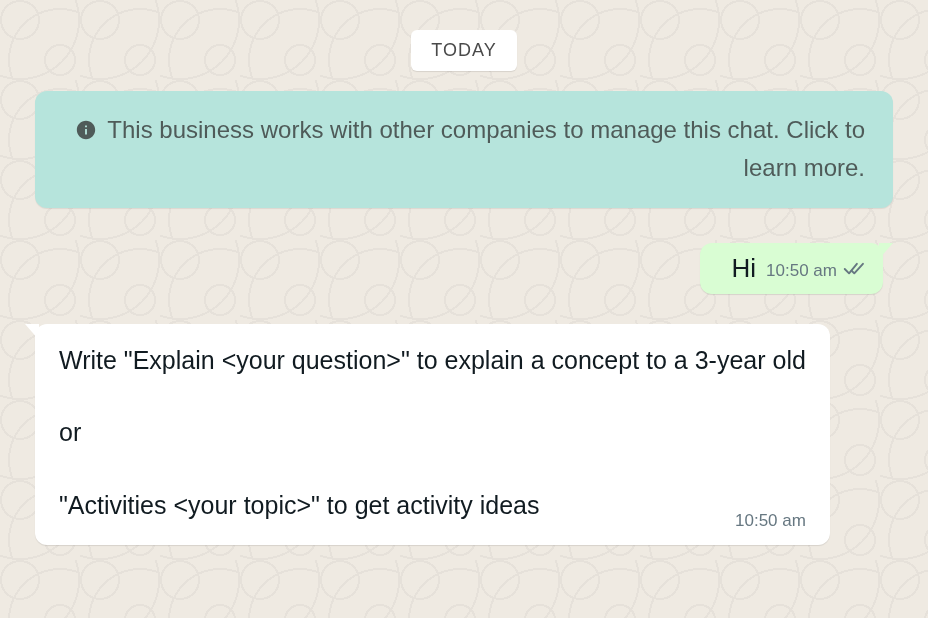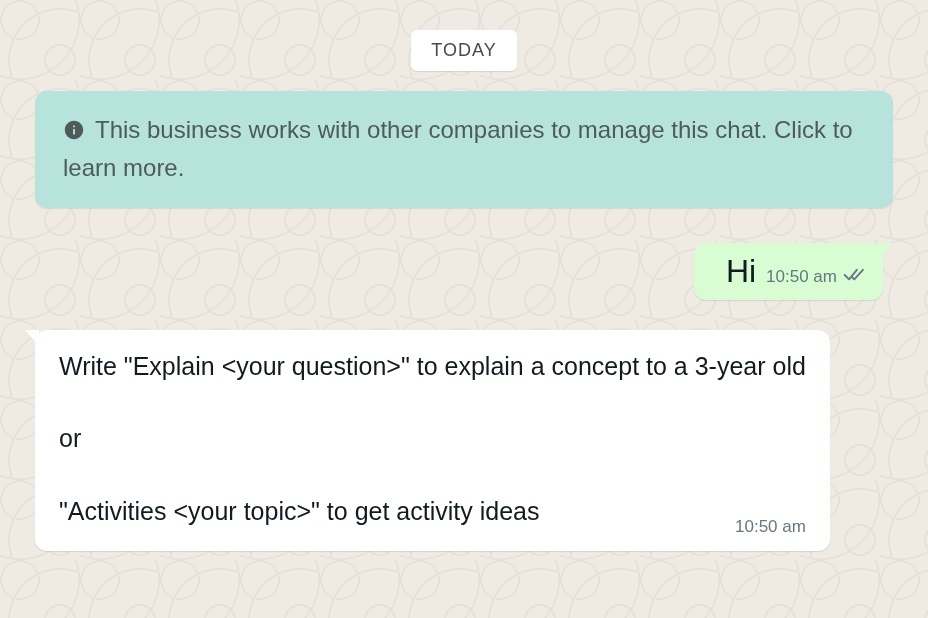--- a/index.html
+++ b/index.html
@@ -53,21 +53,21 @@
       box-shadow: 0 1px 1px rgba(0,0,0,0.08);
       display: flex;
       flex-direction: column;
       align-items: center;
       justify-content: center;
       cursor: pointer;
     }
 
     .business-notice-content {
       display: inline;
-      text-align: left;
+      text-align: right;
       font-size: 24px;
       color: #4f5b59;
       line-height: 1.6;
     }
 
     .info-icon {
       display: inline-flex;
       vertical-align: middle;
       margin-right: 10px;
       position: relative;
@@ -135,21 +135,21 @@
       top: 0;
       left: -10px;
       width: 0;
       height: 0;
       border-top: 0 solid transparent;
       border-right: 14px solid #ffffff;
       border-bottom: 16px solid transparent;
     }
 
     .msg-text-out {
-      font-size: 32px;
+      font-size: 26px;
       color: #111b21;
       margin-left: 12px;
     }
 
     .msg-text-in {
       font-size: 25px;
       color: #111b21;
       line-height: 1.45;
       white-space: pre-line;
     }

